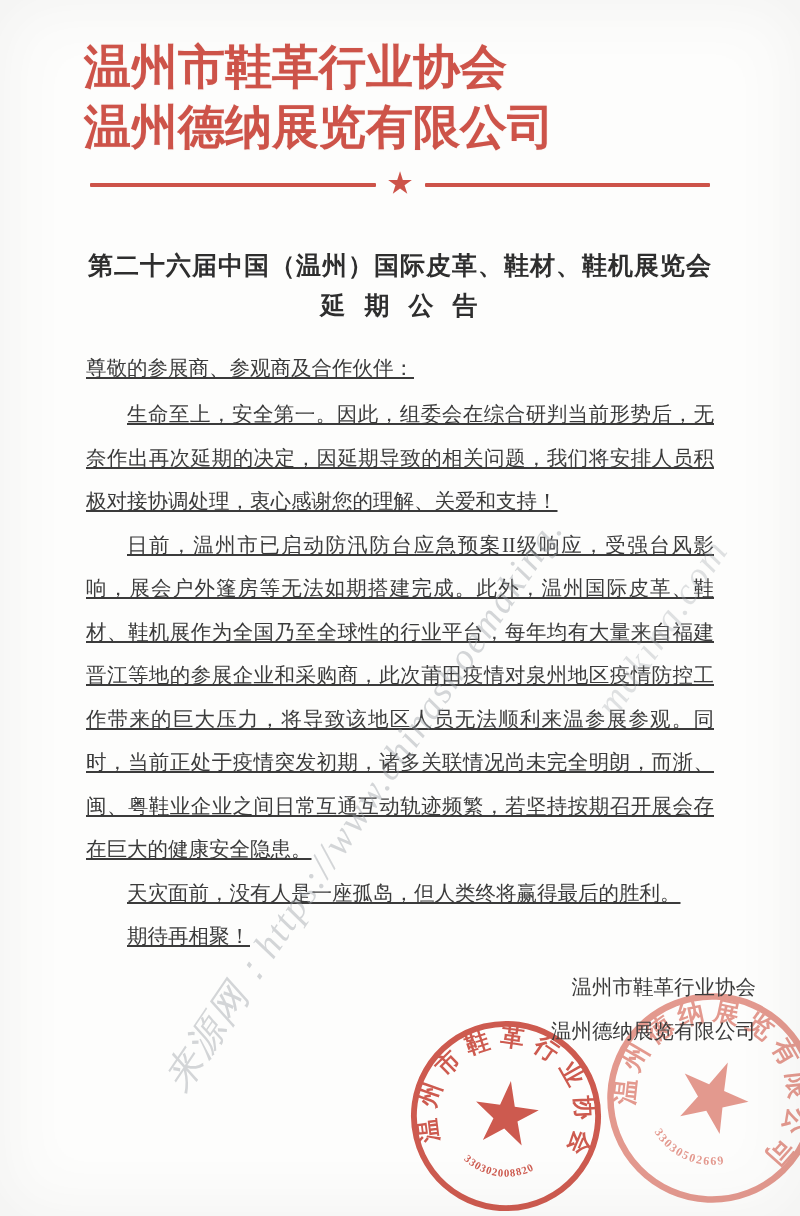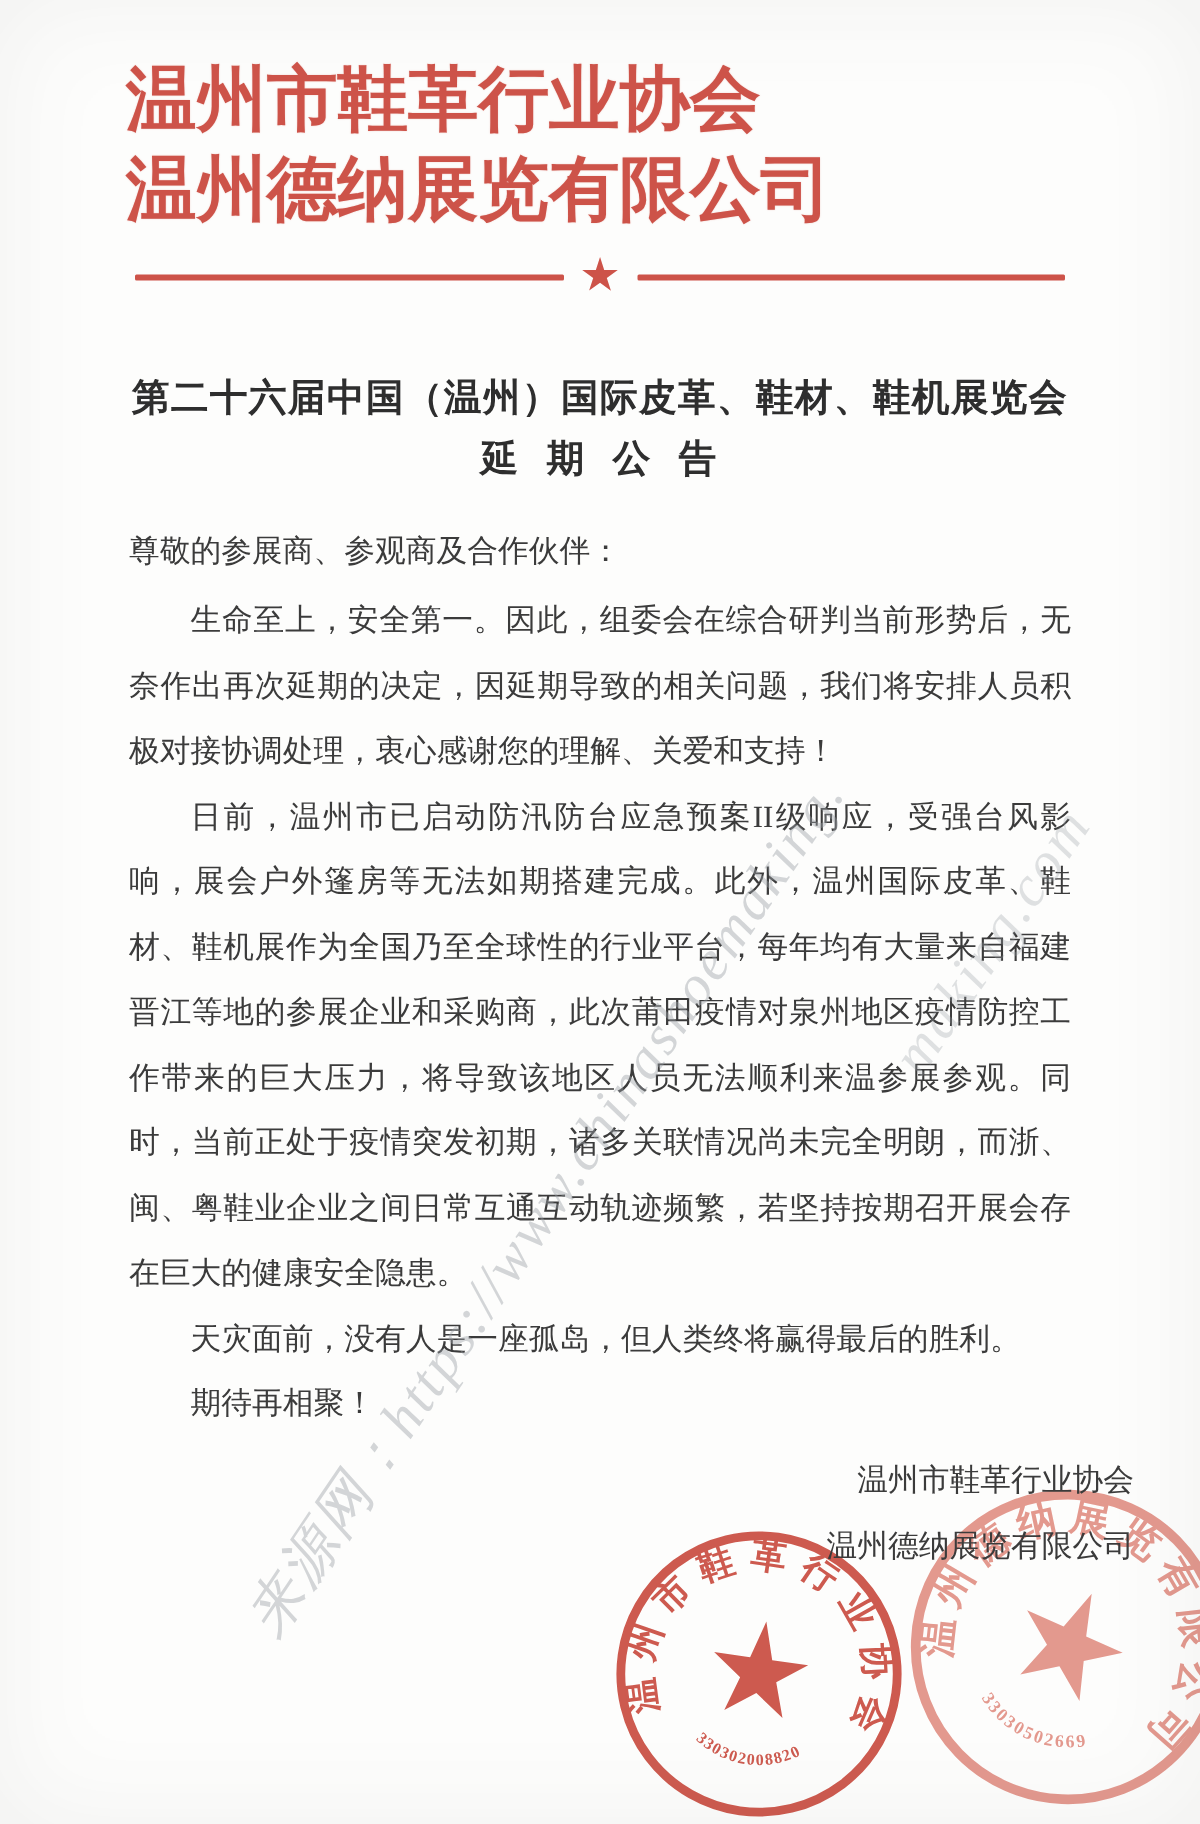--- a/index.html
+++ b/index.html
@@ -41,20 +41,21 @@
     margin-top:49px;text-align:center;color:#2e2e2e;
     font-weight:700;font-size:25px;line-height:37px;letter-spacing:1px;
   }
   .doc-title .t2{margin-top:5px;letter-spacing:2px;font-family:Liberation Mono, monospace;}
   
   .body-text{
     width:628px;margin:22px auto 0;
     color:var(--body-text);
     font-size:20.5px;line-height:43.5px;
     text-align:justify;
+    text-decoration:underline;
   }
   .salutation{line-height:40px;margin-bottom:5px;}
   .body-text p{text-indent:2em;}
   
   .signature{
     width:712px;margin:6px auto 0;
     text-align:right;color:var(--body-text);
     font-size:20.5px;line-height:44px;
     position:relative;z-index:1;
   }

